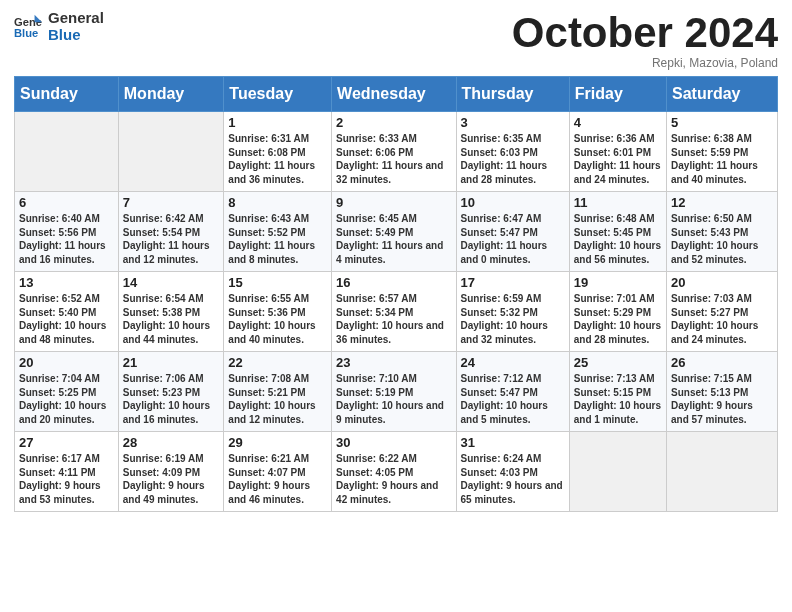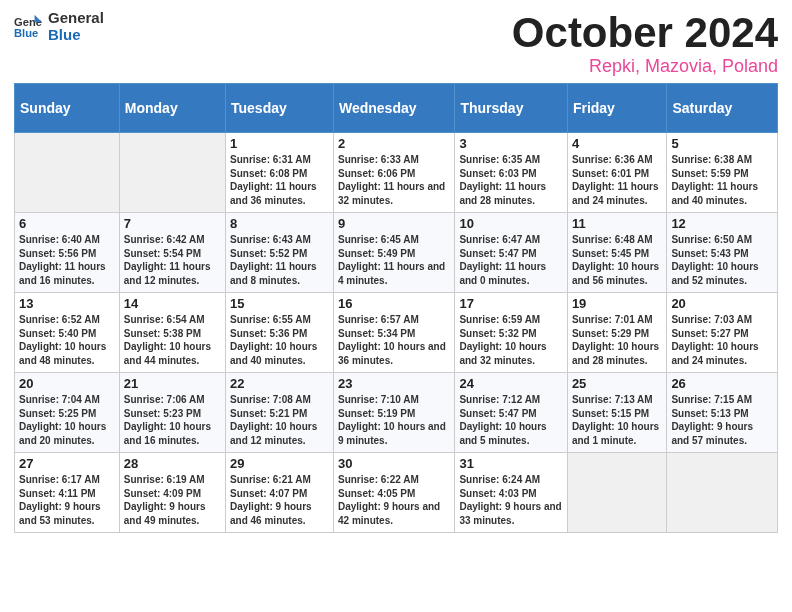--- a/index.html
+++ b/index.html
@@ -32,35 +32,35 @@
     .title-block {
       text-align: right;
     }
     .main-title {
       font-size: 42px;
       font-weight: bold;
       color: #222;
       line-height: 1.1;
     }
     .subtitle {
-      font-size: 18px;
-      color: #ec4899;
+      font-size: 12px;
+      color: #737373;
       text-align: right;
     }
     table {
       width: 100%;
       border-collapse: collapse;
       font-size: 9.5px;
     }
     thead tr th {
       background: #3579c0;
       color: white;
       text-align: left;
-      padding: 16px 5px;
-      font-size: 14px;
+      padding: 8px 5px;
+      font-size: 16px;
       font-weight: bold;
       border: 1px solid #5090cc;
     }
     tbody tr td {
       border: 1px solid #ccc;
       vertical-align: top;
       padding: 3px 4px;
       height: 80px;
     }
     .day-num {
@@ -370,21 +370,21 @@
             <span>Sunrise: 6:22 AM</span><br>
             <span>Sunset: 4:05 PM</span><br>
             <span>Daylight: 9 hours and 42 minutes.</span>
           </div>
         </td>
           <td>
           <span class="day-num">31</span>
           <div class="day-info">
             <span>Sunrise: 6:24 AM</span><br>
             <span>Sunset: 4:03 PM</span><br>
-            <span>Daylight: 9 hours and 33 minutes.</span>
+            <span>Daylight: 9 hours and 65 minutes.</span>
           </div>
         </td>
           <td class="empty-cell"></td>
           <td class="empty-cell"></td>
         </tr>
       </tbody>
   </table>
 </div>
 
 </body></html>

